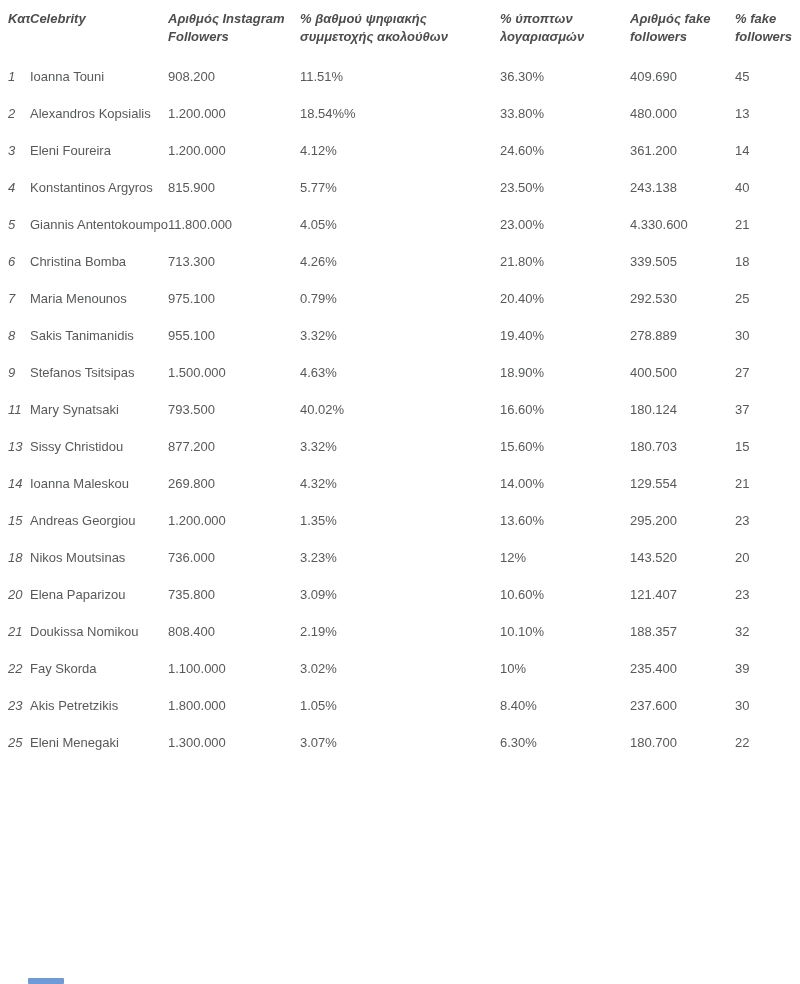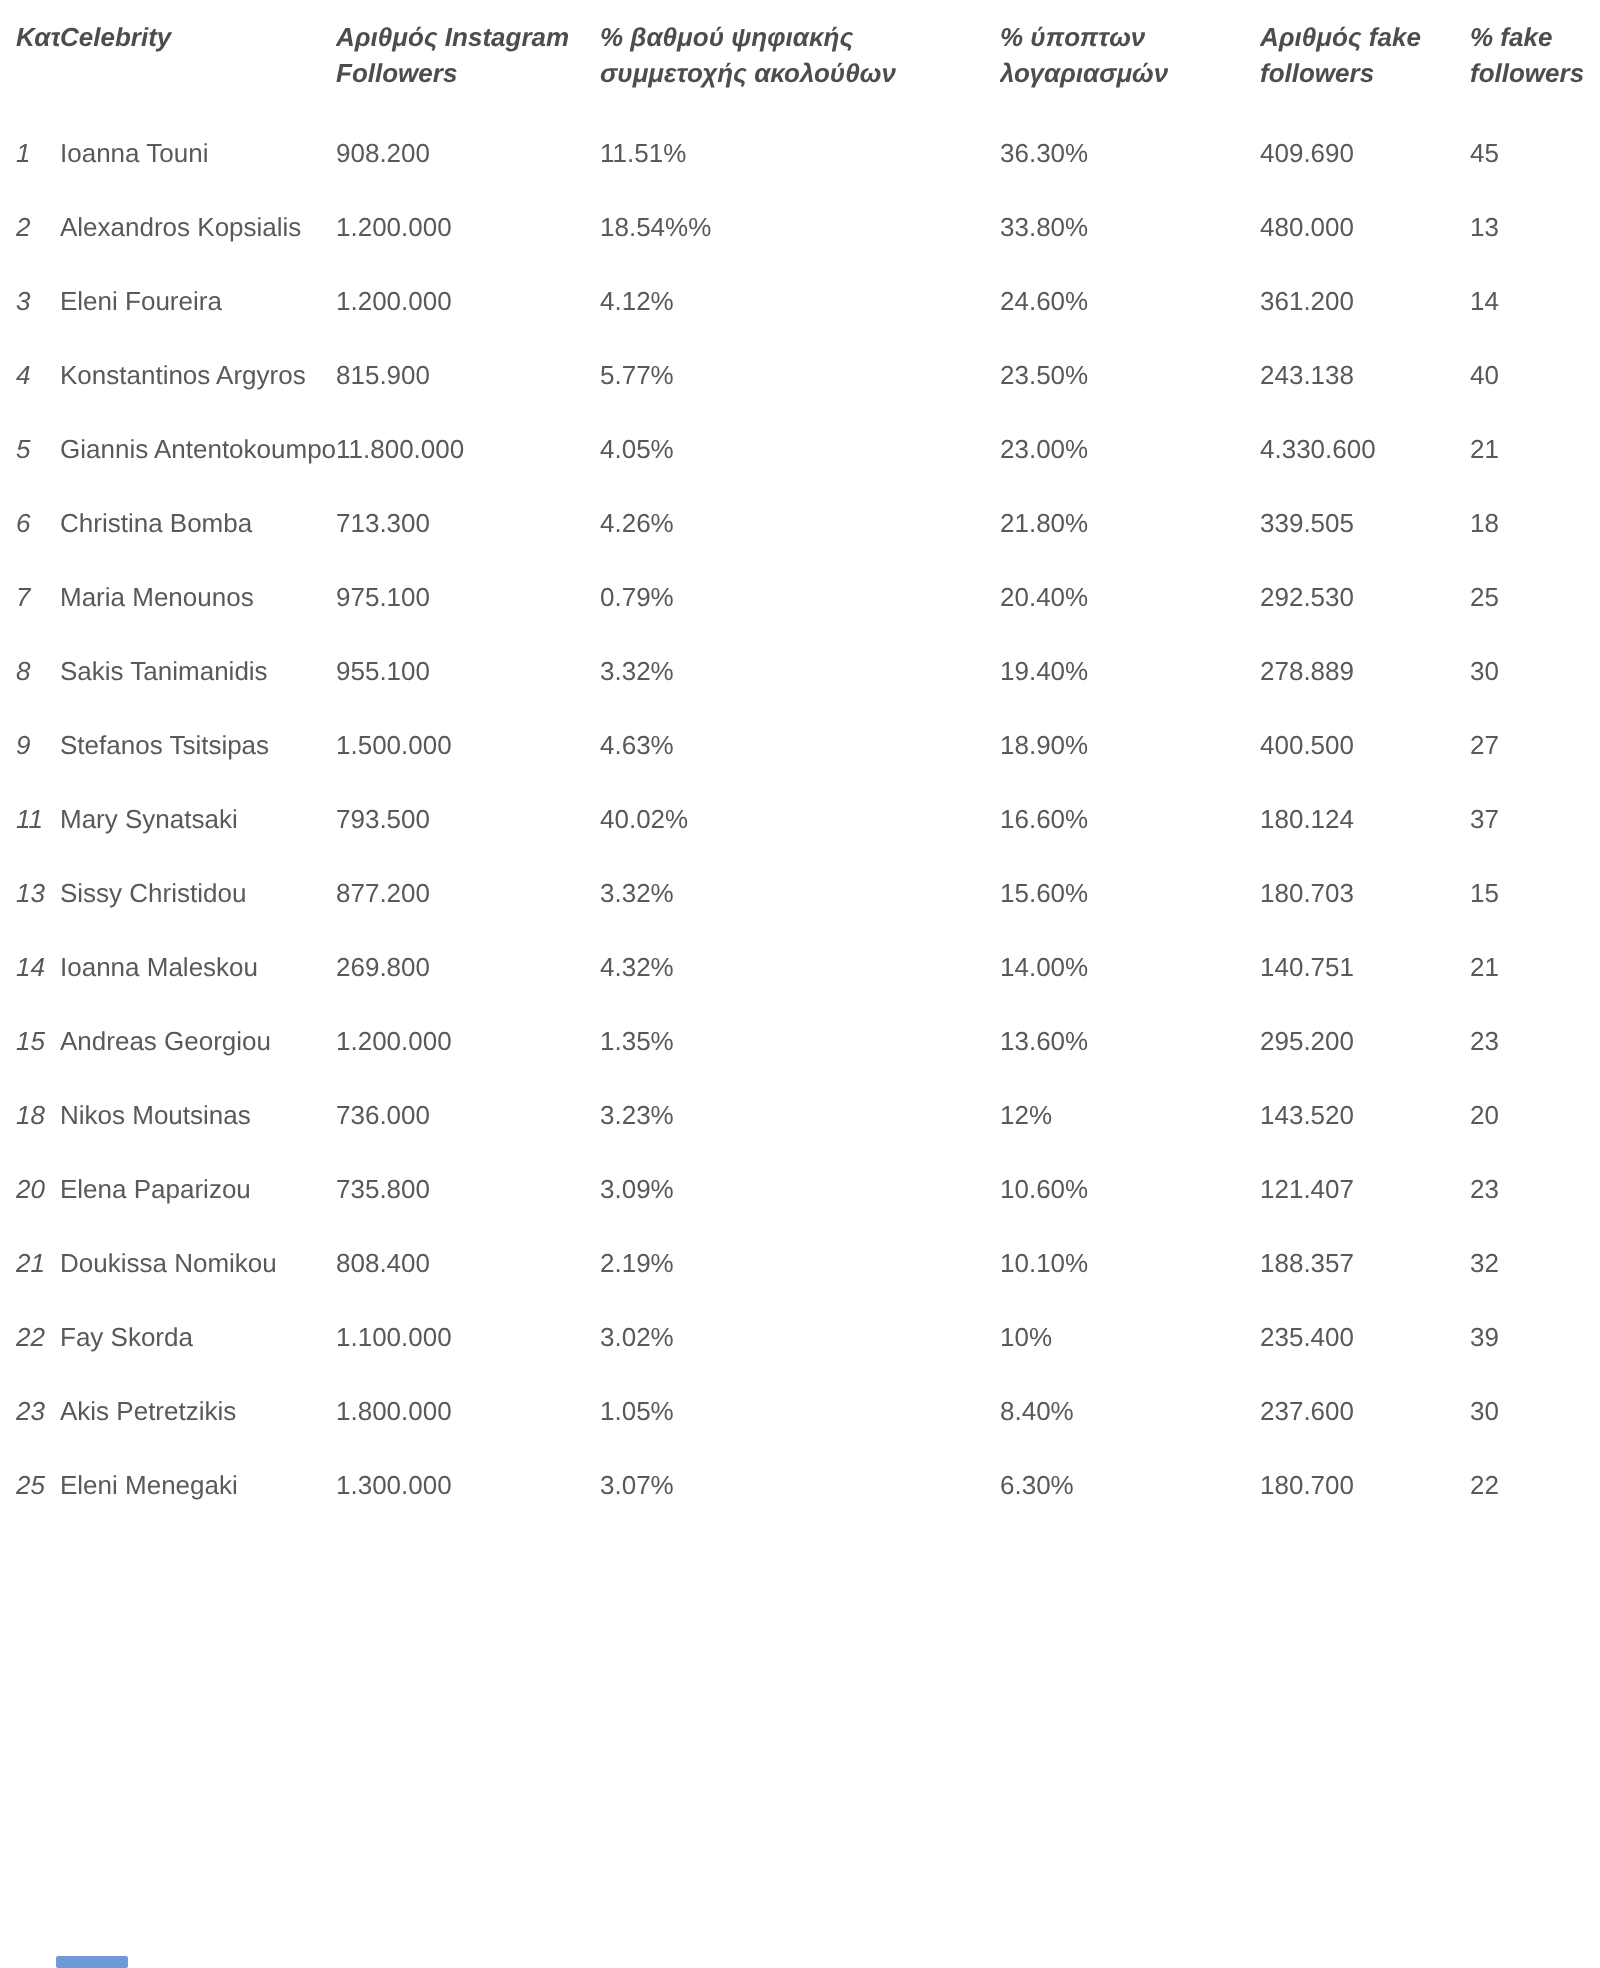--- a/index.html
+++ b/index.html
@@ -229,21 +229,21 @@
     <td>180.703</td>
     <td>15</td>
   </tr>
 
   <tr>
     <td class="rank">14</td>
     <td>Ioanna Maleskou</td>
     <td>269.800</td>
     <td>4.32%</td>
     <td>14.00%</td>
-    <td>140.751</td>
+    <td>129.554</td>
     <td>21</td>
   </tr>
 
   <tr>
     <td class="rank">15</td>
     <td>Andreas Georgiou</td>
     <td>1.200.000</td>
     <td>1.35%</td>
     <td>13.60%</td>
     <td>295.200</td>

